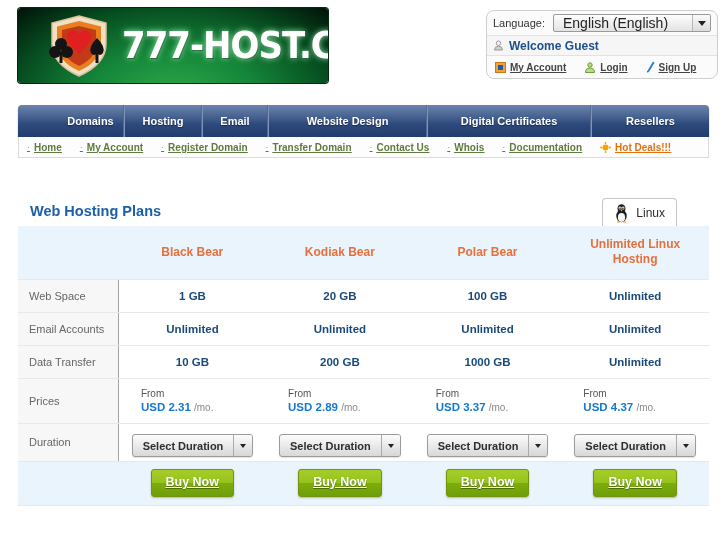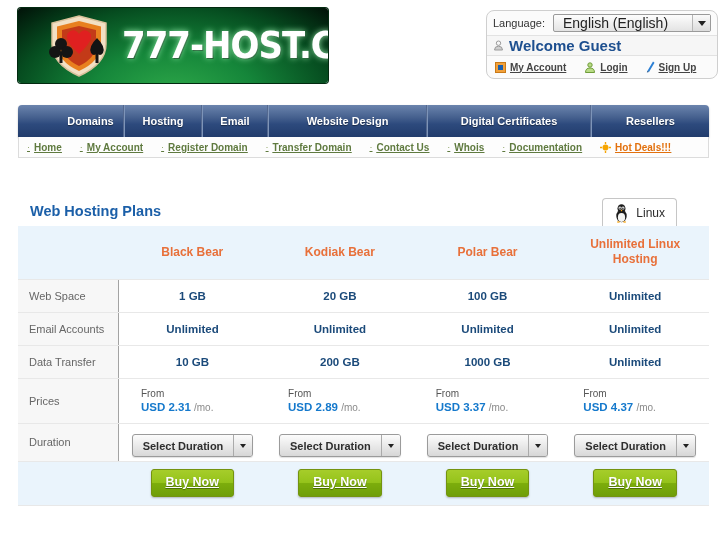--- a/index.html
+++ b/index.html
@@ -115,21 +115,21 @@
   .welcome-row {
     display: flex;
     align-items: center;
     height: 20px;
     padding: 0 6px;
     border-bottom: 1px solid #e2e2e2;
     background: #f6f6f6;
     box-sizing: border-box;
   }
   .welcome-row .txt {
-    font-size: 15px;
+    font-size: 12px;
     font-weight: bold;
     color: #1d4f8f;
     margin-left: 5px;
   }
   .links-row {
     display: flex;
     align-items: center;
     height: 22px;
     padding: 0 8px;
     box-sizing: border-box;

